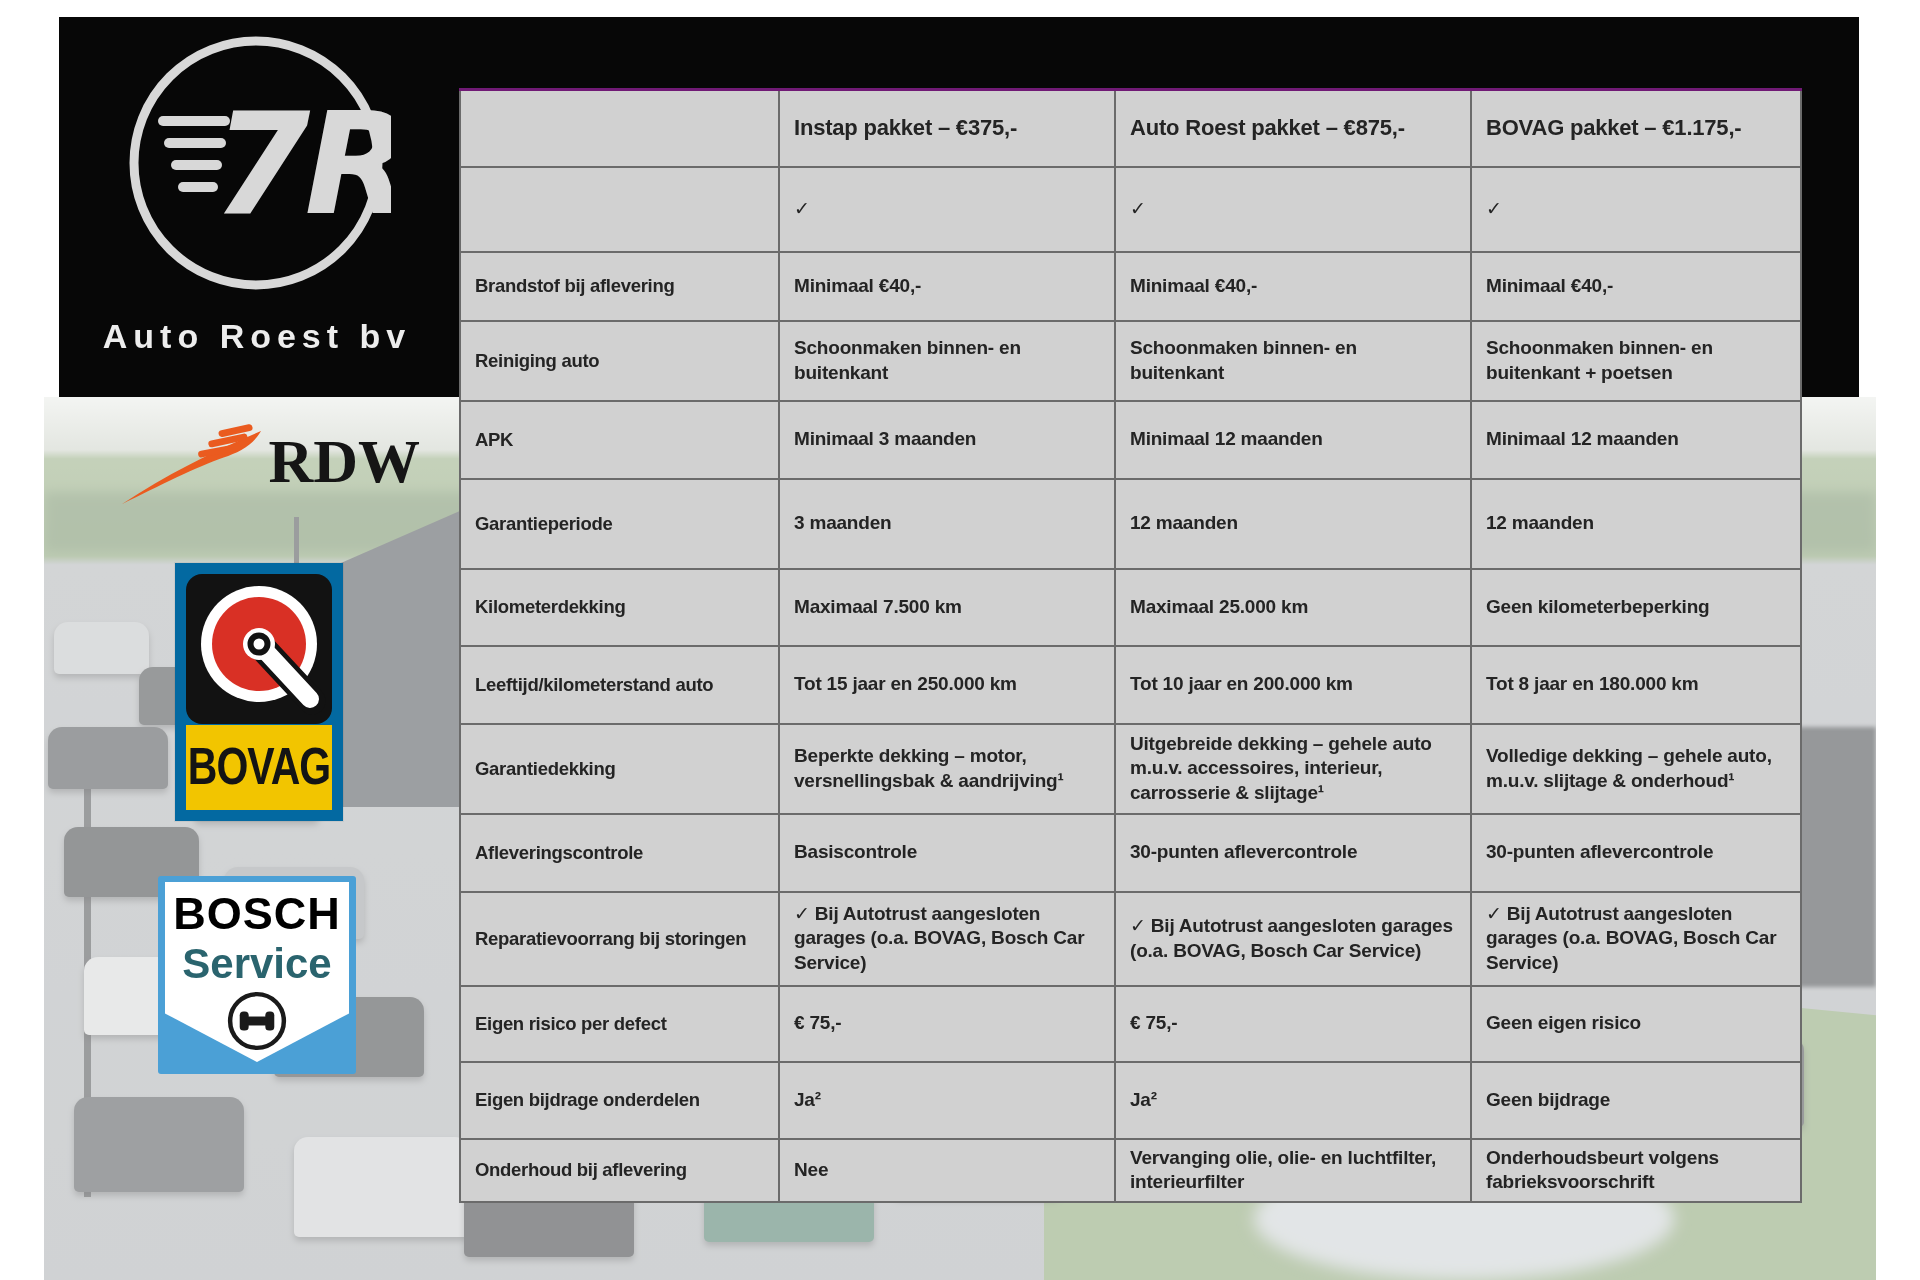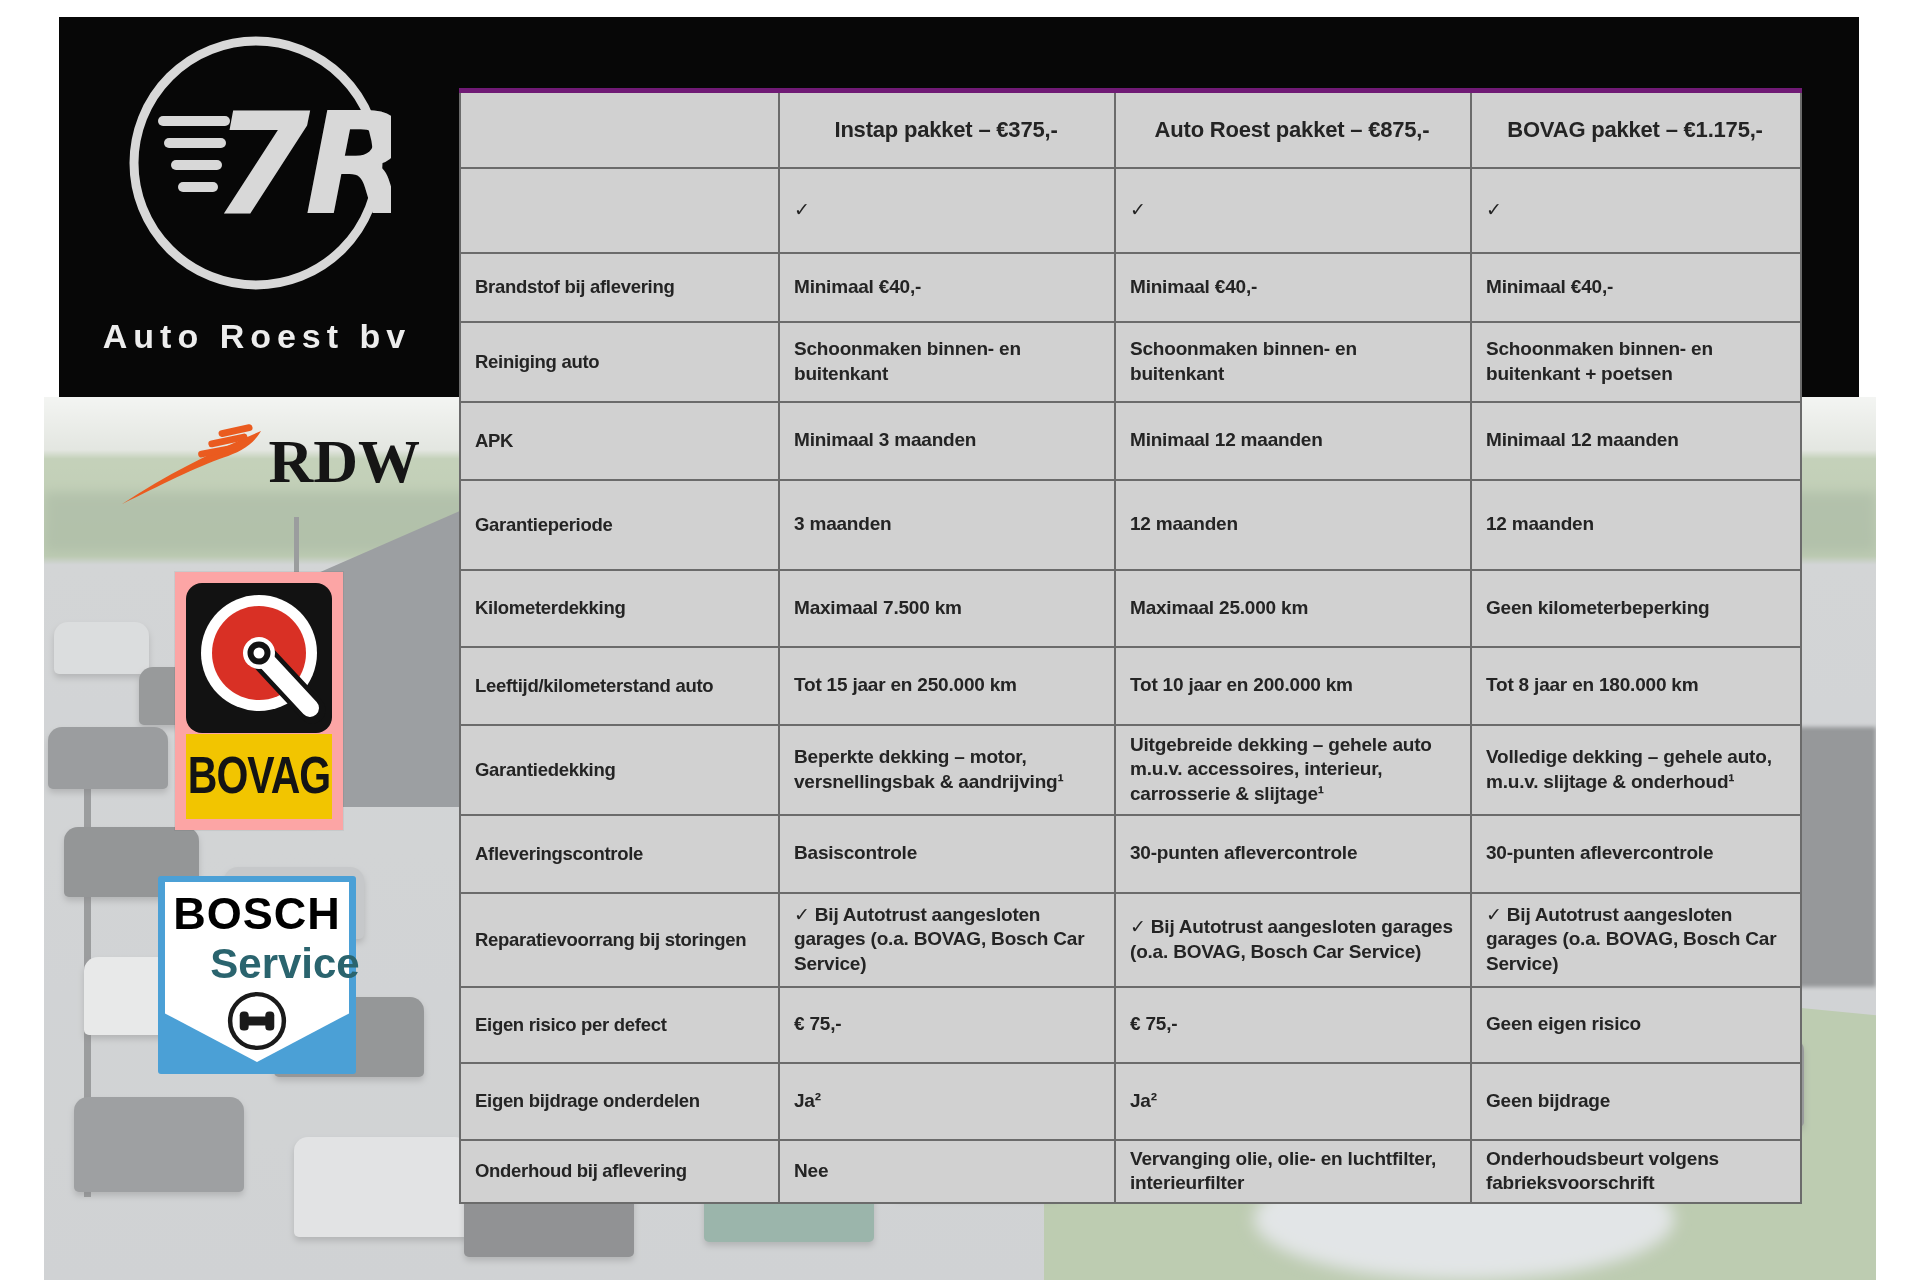--- a/index.html
+++ b/index.html
@@ -26,43 +26,43 @@
   .ar-logo{position:absolute;left:62px;top:6px;width:270px;height:290px;}
   .ar-name{position:absolute;left:8px;top:300px;width:380px;text-align:center;color:#ededed;
            font-size:34px;font-weight:700;letter-spacing:6px;white-space:nowrap;}
 
   
   .rdw{position:absolute;left:120px;top:418px;width:300px;height:95px;display:flex;align-items:flex-start;}
   .rdw-text{font-family:"Liberation Serif","DejaVu Serif",serif;font-weight:700;font-size:62px;line-height:1;
             color:#151515;margin-left:4px;margin-top:12px;}
 
   
-  .bovag-card{position:absolute;left:175px;top:563px;width:168px;height:258px;background:#fca5a5;
-              box-shadow:0 0 0 1px rgba(0,0,0,.05);margin-top:9px;}
+  .bovag-card{position:absolute;left:175px;top:563px;width:168px;height:258px;background:#0369a1;
+              box-shadow:0 0 0 1px rgba(0,0,0,.05);}
   .bovag-yellow{position:absolute;left:11px;top:162px;width:146px;height:85px;background:#f2c500;
                 display:flex;align-items:center;justify-content:center;}
   .bovag-word{font-size:41px;font-weight:700;color:#141414;letter-spacing:-1px;transform:scaleY(1.25);transform-origin:center;}
 
   
   .bosch-card{position:absolute;left:158px;top:876px;width:198px;height:198px;background:#4ba0d6;border-radius:3px;}
   .bosch-banner{position:absolute;left:7px;top:6px;width:184px;height:180px;background:#ffffff;
                 clip-path:polygon(0 0,100% 0,100% 73%,50% 100%,0 73%);}
   .bosch-word{position:absolute;left:0;top:12px;width:198px;text-align:center;color:#000000;
               font-size:45px;font-weight:700;letter-spacing:1px;}
   .service-word{position:absolute;left:0;top:64px;width:198px;text-align:center;color:#2a646e;
-                font-size:42px;font-weight:700;padding-left:28px;}
+                font-size:42px;font-weight:700;}
   .bosch-icon{position:absolute;left:67px;top:113px;}
 
   
   .pkg-table{position:absolute;left:459px;top:88px;width:1341px;border-collapse:collapse;table-layout:fixed;
              background:#d1d1d1;}
   .pkg-table th,.pkg-table td{border:2px solid #6b6b6b;background:#d1d1d1;vertical-align:middle;
              text-align:left;padding:6px 16px 6px 14px;color:#242424;font-weight:700;
              font-size:19px;line-height:1.28;letter-spacing:-0.2px;overflow:hidden;}
-  .pkg-table thead th{font-size:22px;letter-spacing:-0.2px;border-top:5px solid #701a75;text-align:center;}
+  .pkg-table thead th{font-size:22px;letter-spacing:-0.2px;border-top:3px solid #701a75;}
   .pkg-table tbody th{font-size:18.5px;letter-spacing:-0.3px;}
   .pkg-table thead tr{height:77px;}
   .pkg-table tbody tr:nth-child(1){height:85px;}
   .pkg-table tbody tr:nth-child(2){height:69px;}
   .pkg-table tbody tr:nth-child(3){height:80px;}
   .pkg-table tbody tr:nth-child(4){height:78px;}
   .pkg-table tbody tr:nth-child(5){height:90px;}
   .pkg-table tbody tr:nth-child(6){height:77px;}
   .pkg-table tbody tr:nth-child(7){height:78px;}
   .pkg-table tbody tr:nth-child(8){height:90px;}

